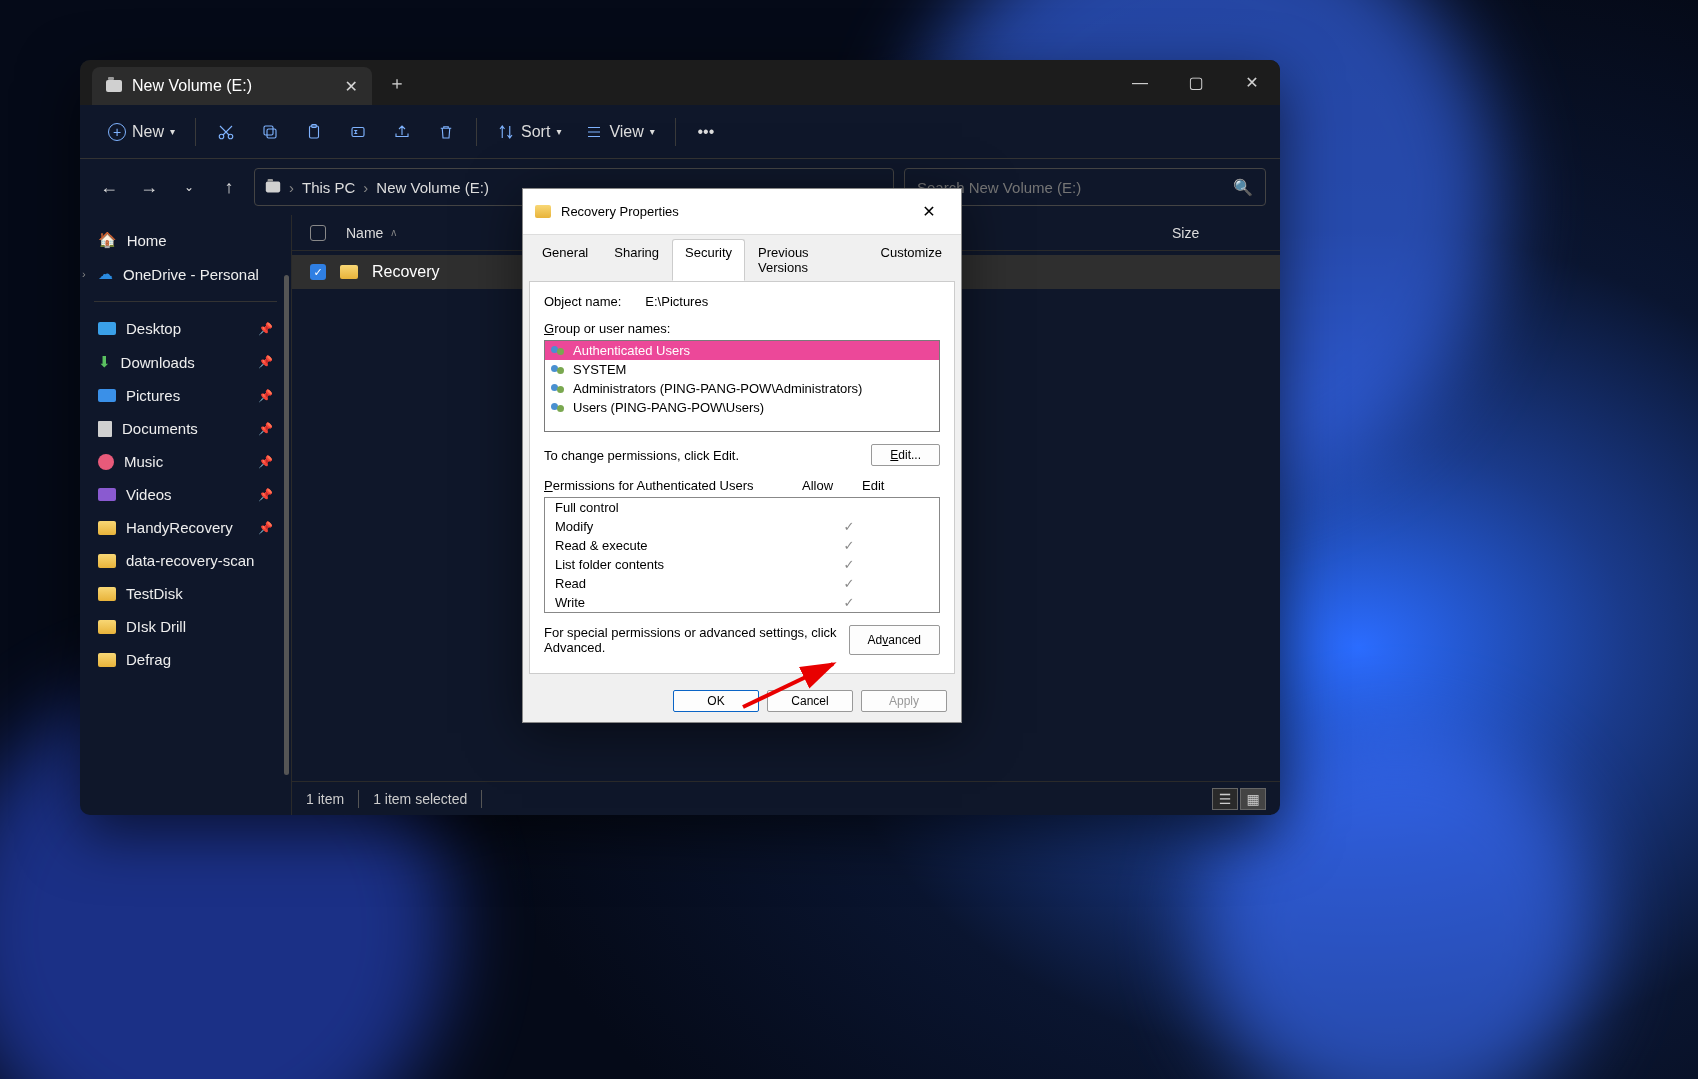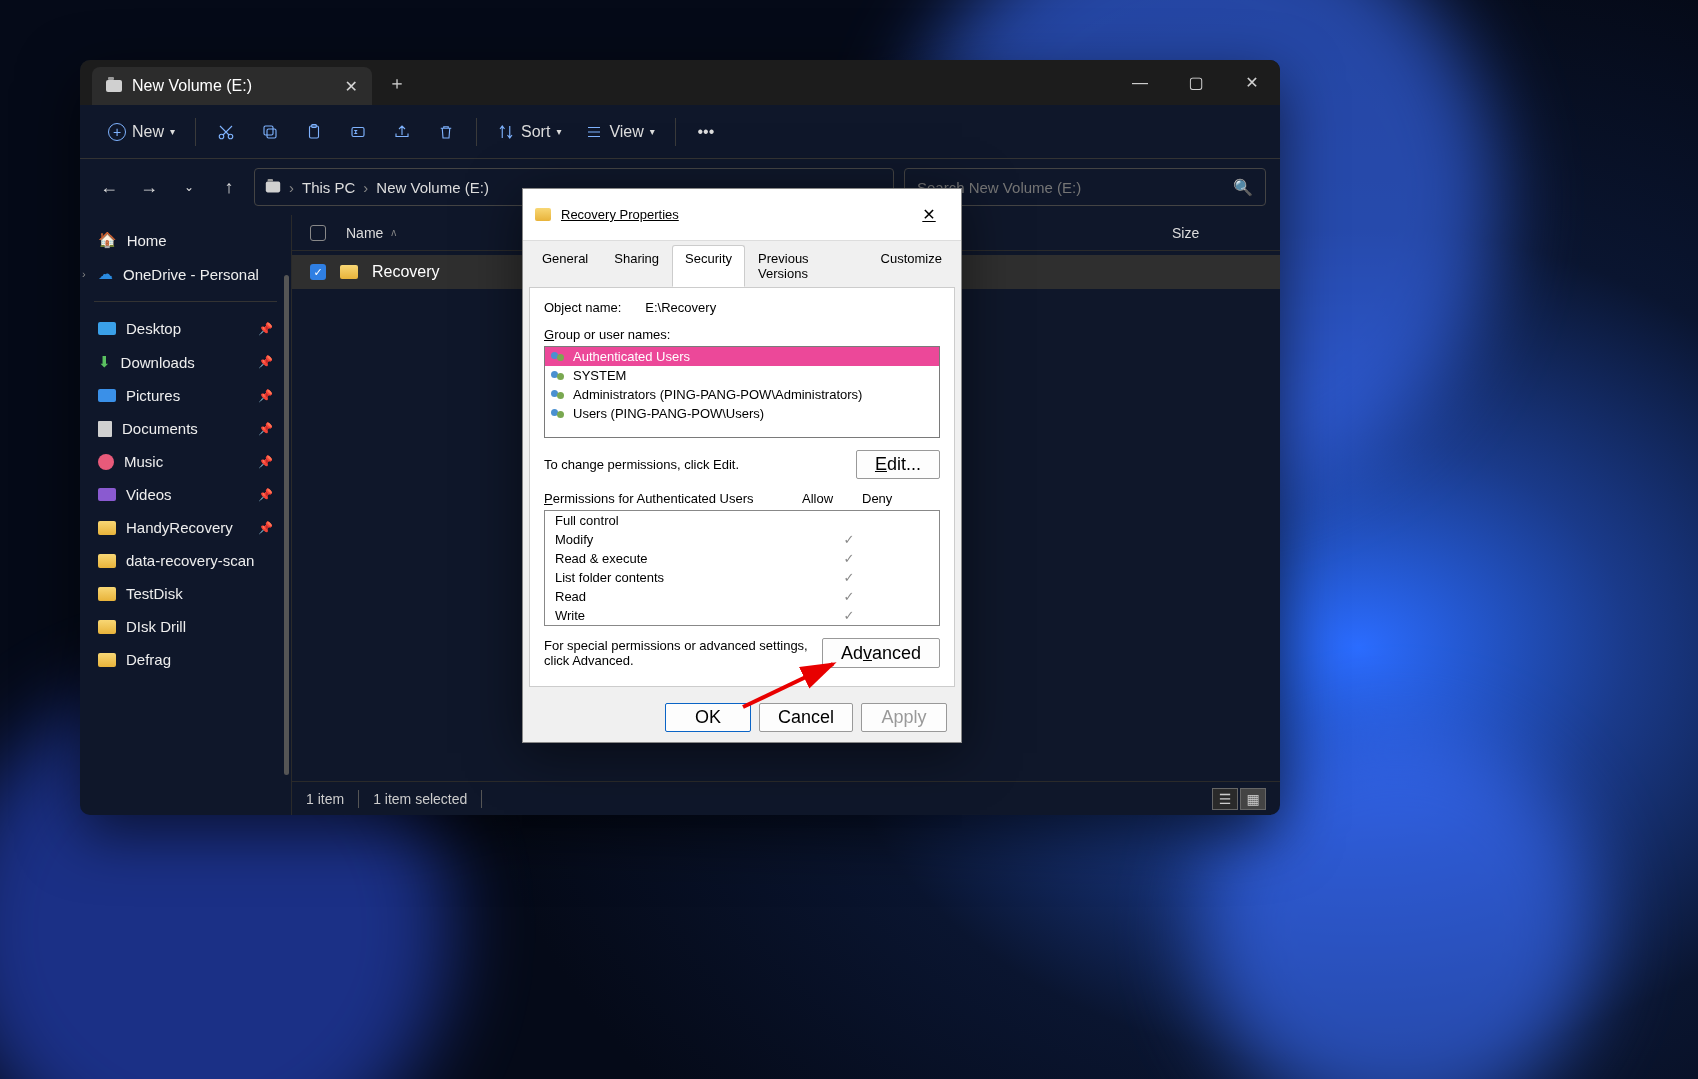--- a/index.html
+++ b/index.html
@@ -64,36 +64,36 @@
 .status { height:34px; border-top:1px solid #2a2a2a; display:flex; align-items:center; padding:0 14px; gap:14px; color:#ccc; font-size:14px; }
 .status .ssep { width:1px; height:18px; background:#555; }
 .status .viewbtns { margin-left:auto; display:flex; gap:2px; }
 .status .viewbtns div { width:26px; height:22px; border:1px solid #666; display:flex; align-items:center; justify-content:center; background:#2a2a2a; }
 
 
 .dialog {
   position:absolute; top: 188px; left: 522px; width: 440px; background:#f0f0f0; color:#000;
   border:1px solid #888; box-shadow: 0 10px 50px rgba(0,0,0,0.5); font-size:13px;
 }
-.dlgtitle { height:52px; display:flex; align-items:center; padding:0 12px; background:#fff; border-bottom:1px solid #ddd;text-decoration:underline; }
+.dlgtitle { height:46px; display:flex; align-items:center; padding:0 12px; background:#fff; border-bottom:1px solid #ddd; }
 .dlgtitle .fico { width:16px; height:13px; background:linear-gradient(#f8d775,#e8b33a); border-radius:2px; margin-right:10px; }
 .dlgtitle .dclose { margin-left:auto; width:40px; height:30px; display:flex; align-items:center; justify-content:center; cursor:pointer; font-size:16px; }
 .tabs { display:flex; background:#f0f0f0; padding: 4px 6px 0 6px; }
 .tabbtn { padding:5px 12px; cursor:pointer; border:1px solid transparent; font-size:13px; }
 .tabbtn.active { background:#fff; border:1px solid #ccc; border-bottom:1px solid #fff; border-radius:3px 3px 0 0; }
 .tabpane { background:#fff; margin:0 6px 6px 6px; border:1px solid #ccc; padding:12px 14px 14px 14px; }
 .lblrow { display:flex; gap:24px; margin-bottom:12px; }
 .userlist { border:1px solid #7a7a7a; height:92px; background:#fff; overflow:hidden; }
 .urow { display:flex; align-items:center; gap:6px; padding:2px 6px; }
 .urow.sel { background:#ec4899; color:#fff; }
 .urow .uico { width:16px; height:12px; position:relative; }
 .urow .uico::before { content:''; position:absolute; width:7px; height:7px; border-radius:50%; background:#4a90d0; left:0; top:1px; }
 .urow .uico::after { content:''; position:absolute; width:7px; height:7px; border-radius:50%; background:#7aa850; left:6px; top:3px; }
 .editrow { display:flex; align-items:center; margin:12px 0; }
-.dbtn { padding:3px 18px; border:1px solid #999; background:#fdfdfd; cursor:pointer; font-size:18px; border-radius:2px; }
+.dbtn { padding:3px 18px; border:1px solid #999; background:#fdfdfd; cursor:pointer; font-size:12px; border-radius:2px; }
 .permgrid { border:1px solid #888; }
 .permhead { display:flex; padding:0 18px 4px 0; }
 .permhead .pname { flex:1; }
 .permhead .pcol { width:60px; text-align:left; }
 .permrows { overflow-y:scroll; max-height:132px; }
 .prow { display:flex; padding:2px 6px 2px 10px; align-items:center; }
 .prow .pname { flex:1; }
 .prow .pcol { width:56px; text-align:center; color:#888; }
 .advrow { display:flex; margin:12px 0 4px 0; }
 .dlgbtns { display:flex; justify-content:flex-end; gap:8px; padding: 10px 14px; background:#f0f0f0; }
@@ -315,21 +315,21 @@
   <div class="tabs" id="dlg-tabs">
       <div class="tabbtn">General</div>
       <div class="tabbtn">Sharing</div>
       <div class="tabbtn active">Security</div>
       <div class="tabbtn">Previous Versions</div>
       <div class="tabbtn">Customize</div>
     </div>
   <div class="tabpane">
     <div class="lblrow">
       <span>Object name:</span>
-      <span>E:\Recovery</span>
+      <span>E:\Pictures</span>
     </div>
     <div style="margin-bottom:4px">
       <span class="und">G</span><span>roup or user names:</span>
     </div>
     <div class="userlist" id="userlist">
         <div class="urow sel">
           <span class="uico"></span>
           <span>Authenticated Users</span>
         </div>
         <div class="urow">
@@ -345,21 +345,21 @@
           <span>Users (PING-PANG-POW\Users)</span>
         </div>
       </div>
     <div class="editrow">
       <span style="flex:1">To change permissions, click Edit.</span>
       <button class="dbtn"><span class="und">E</span><span>dit...</span></button>
     </div>
     <div class="permhead">
       <div class="pname"><span class="und">P</span><span>ermissions for Authenticated Users</span></div>
       <div class="pcol">Allow</div>
-      <div class="pcol">Deny</div>
+      <div class="pcol">Edit</div>
     </div>
     <div class="permgrid">
       <div class="permrows" id="permrows">
           <div class="prow">
             <div class="pname">Full control</div>
             <div class="pcol"></div>
             <div class="pcol"></div>
           </div>
           <div class="prow">
             <div class="pname">Modify</div>

